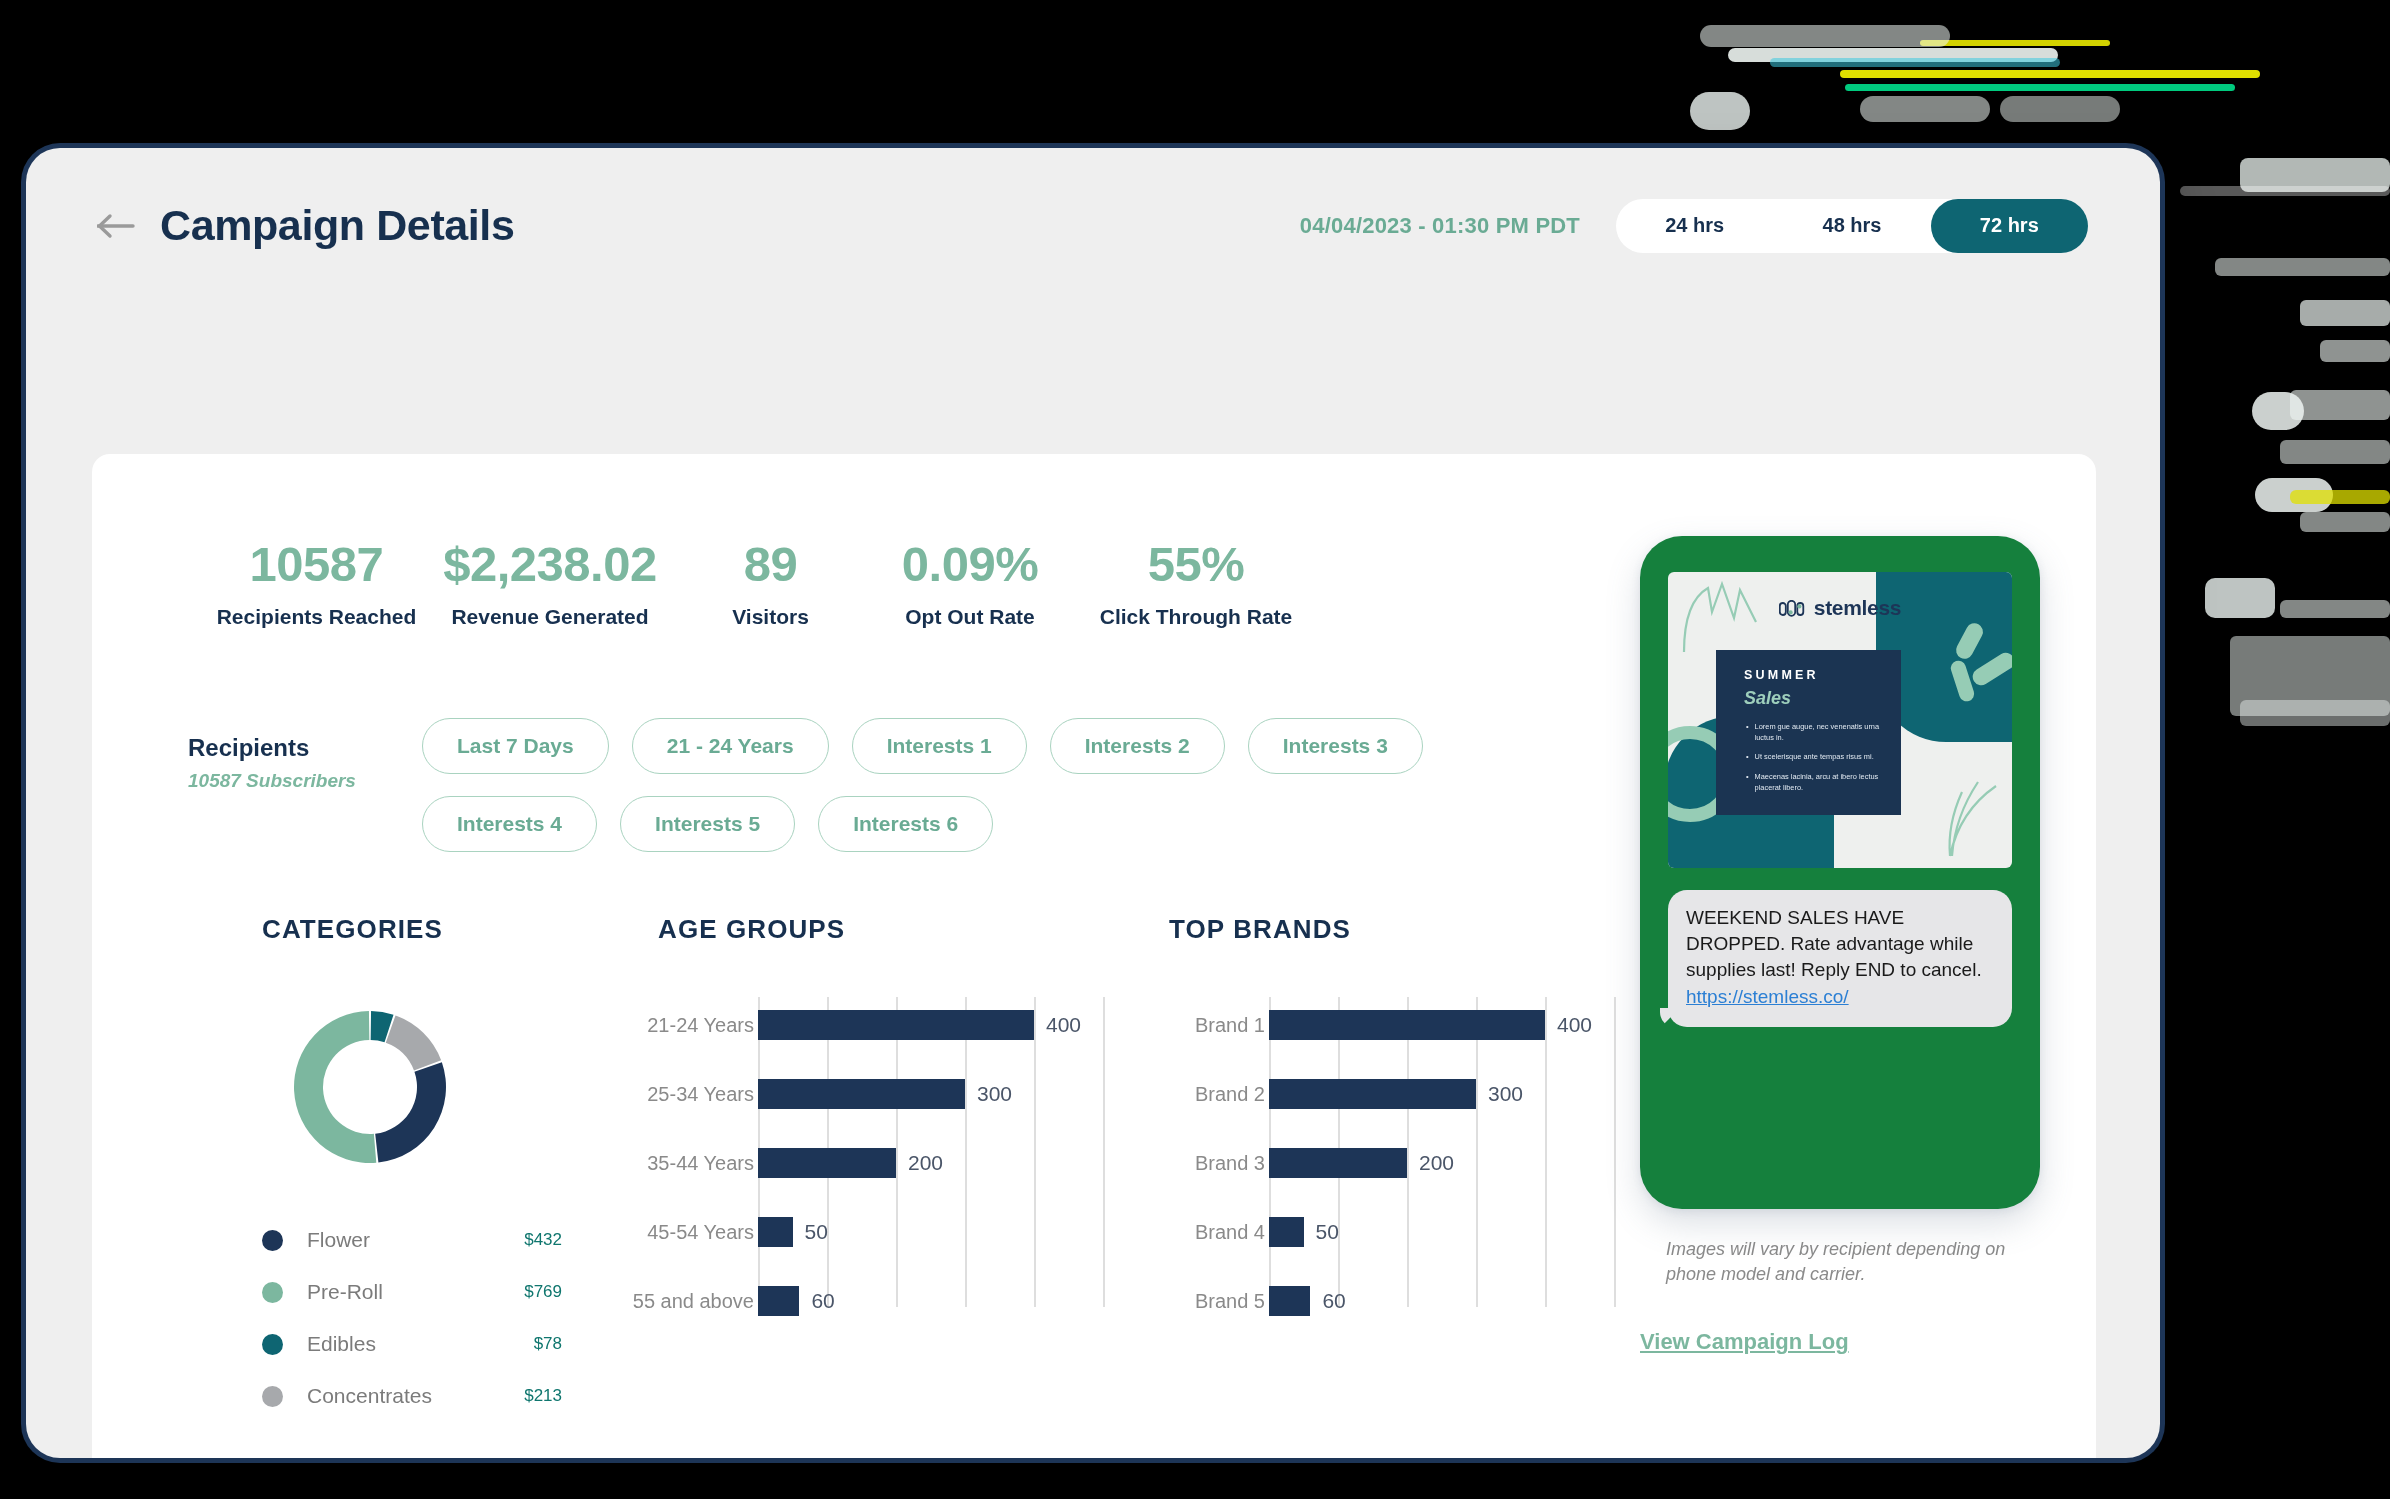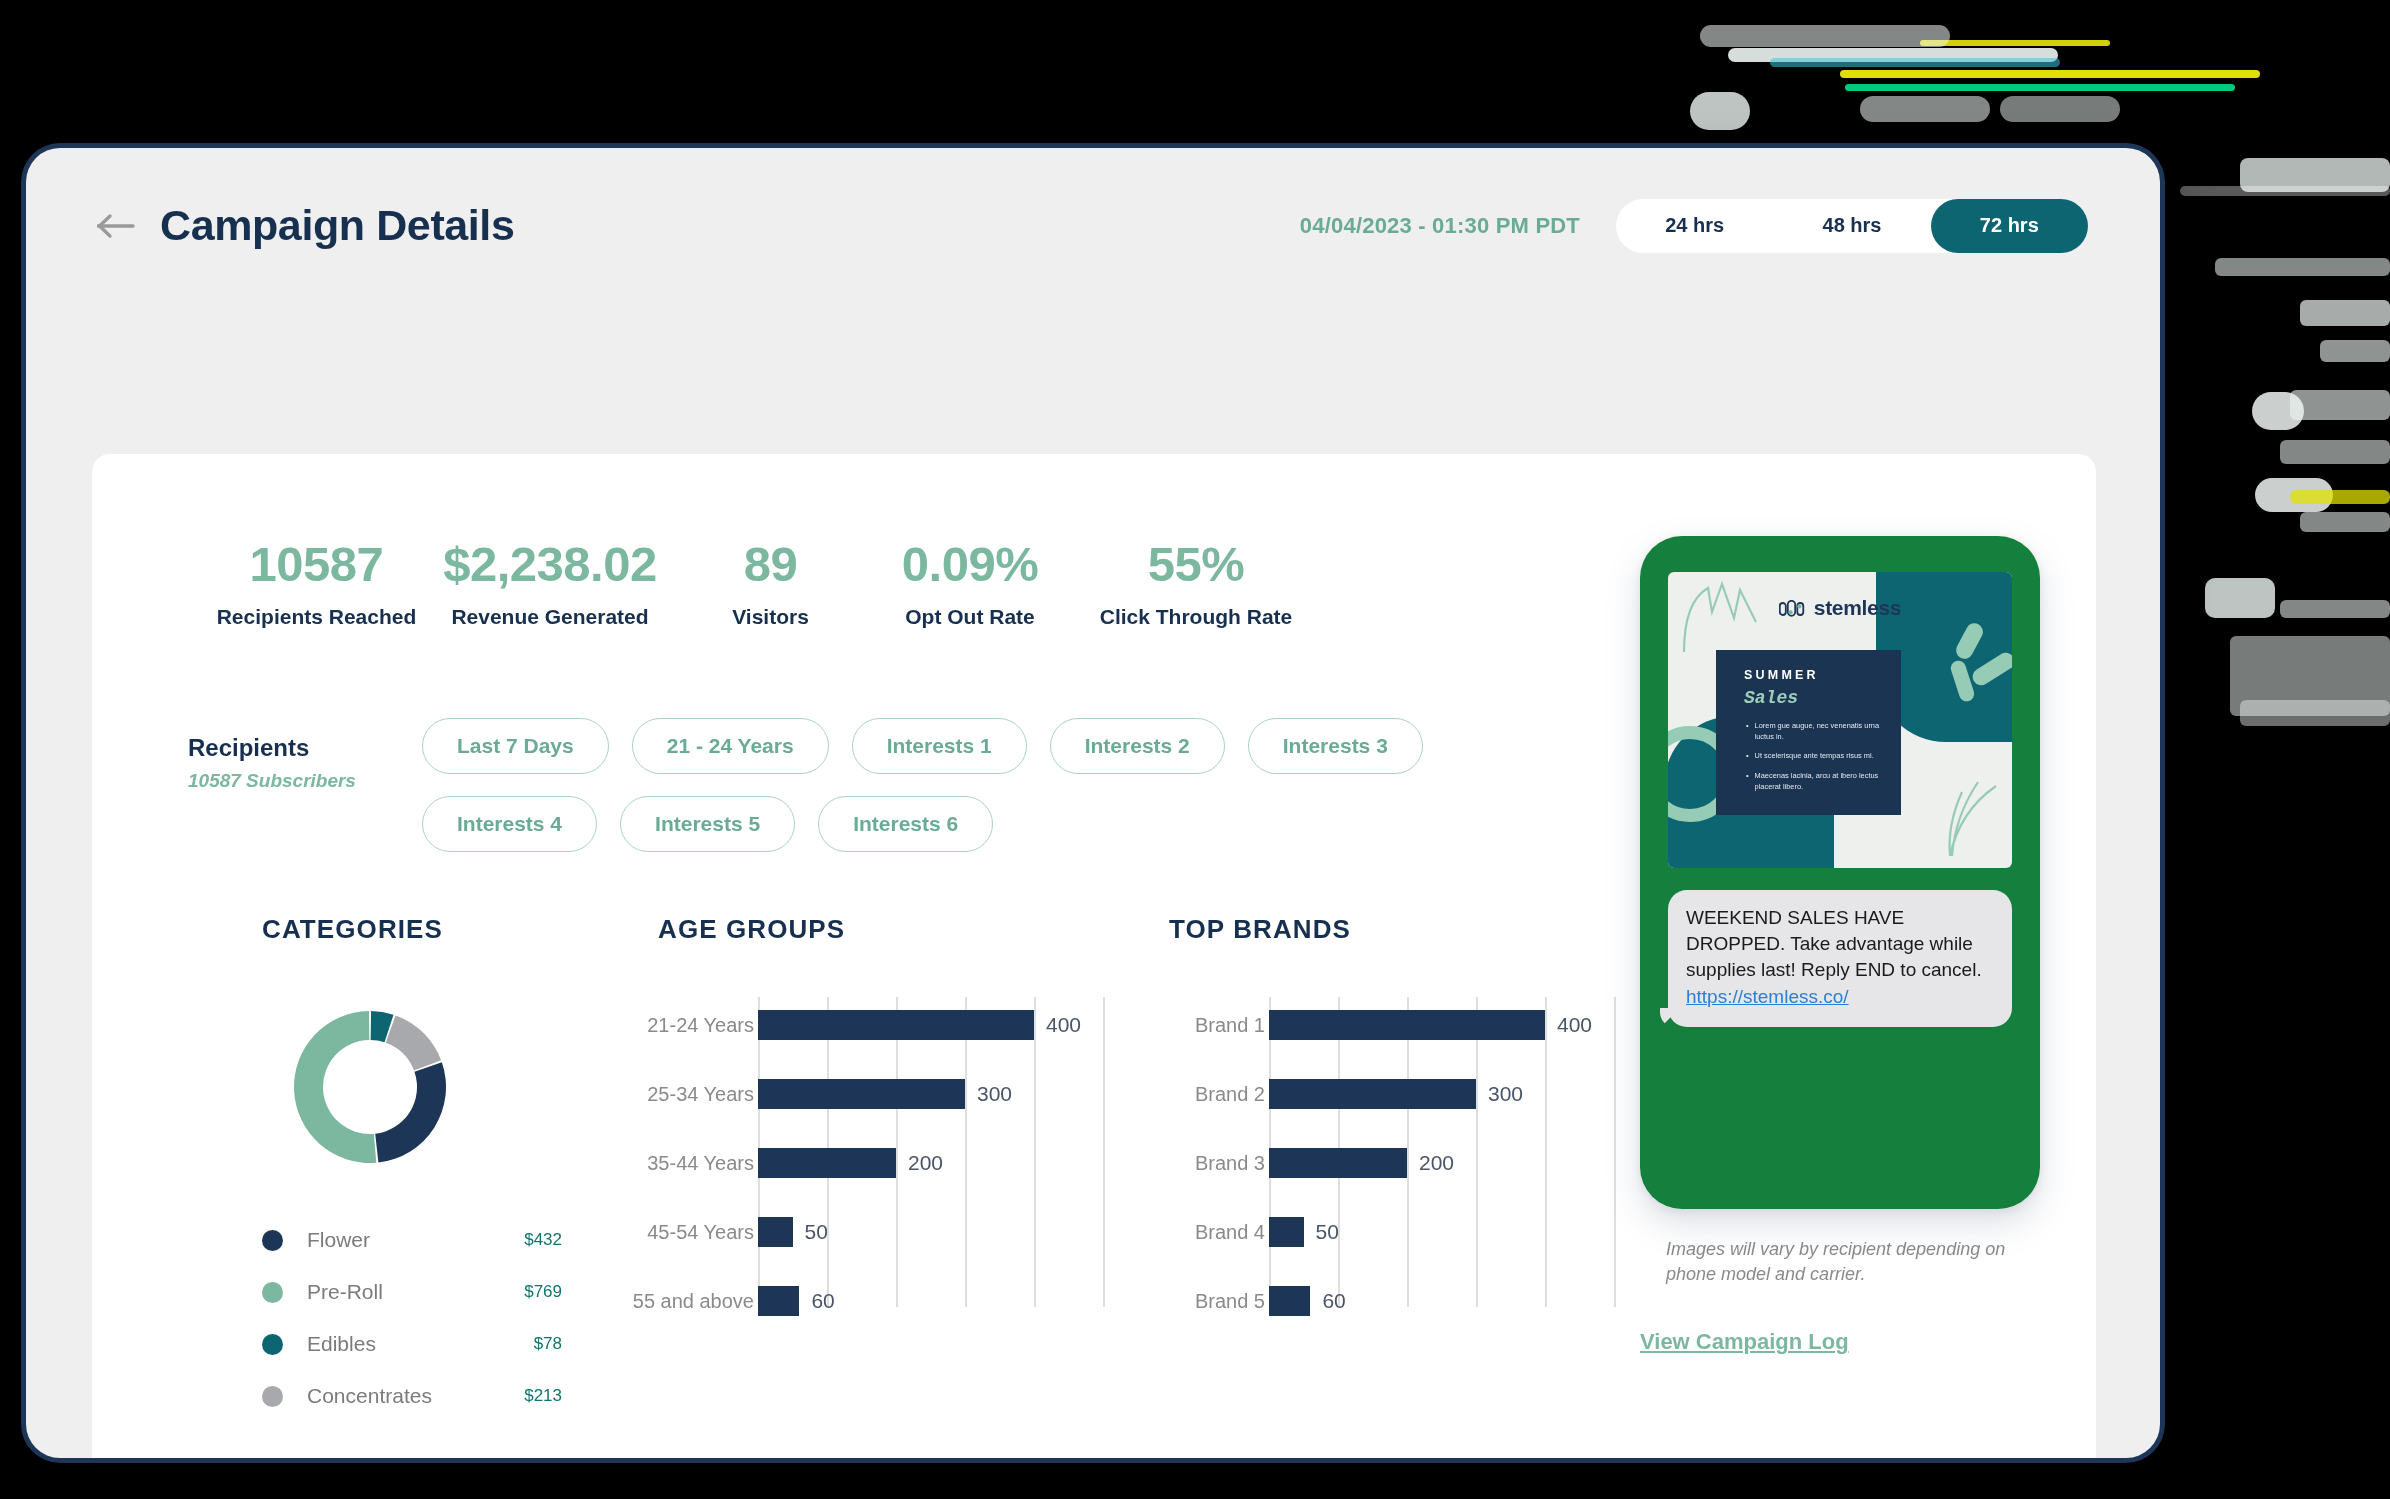--- a/index.html
+++ b/index.html
@@ -166,21 +166,21 @@
     background: #1b3452; z-index: 5; padding: 18px 16px 0 16px;
   }
   .promo-head {
     display: flex; align-items: baseline; gap: 6px; margin-left: 12px; flex-direction: column;
   }
   .promo-summer {
     font-size: 12.5px; font-weight: 700; letter-spacing: 3.2px; color: #ffffff;
   }
   .promo-sales {
     font-size: 18px; font-style: italic; font-weight: 700;
-    color: #9ecfbc; font-family: Liberation Mono, monospace;
+    color: #9ecfbc; font-family: Liberation Sans, sans-serif;
   }
   .promo-list { margin-top: 13px; padding-left: 14px; }
   .promo-li {
     display: flex; gap: 6px; margin-bottom: 9px;
     font-size: 7.4px; color: #e2eaf2; line-height: 1.45;
   }
   .promo-li span.b { color: #e2eaf2; }
 
   .bubble {
     margin-top: 22px; background: #e6e6e8; border-radius: 19px;
@@ -444,21 +444,21 @@
               </div>
               <div class="promo-li">
                 <span class="b">•</span>
                 <span>Maecenas lacinia, arcu at ibero lectus placerat libero.</span>
               </div>
             </div>
           </div>
         </div>
 
         <div class="bubble">
-          <span>WEEKEND SALES HAVE DROPPED. Take advantage while supplies last! Reply END to cancel. </span><a href="#">https://stemless.co/</a>
+          <span>WEEKEND SALES HAVE DROPPED. Rate advantage while supplies last! Reply END to cancel. </span><a href="#">https://stemless.co/</a>
         </div>
       </div>
 
       <div class="disclaimer">Images will vary by recipient depending on phone model and carrier.</div>
       <div class="log-link">View Campaign Log</div>
     </div>
 
   </div>
 </div>
 

